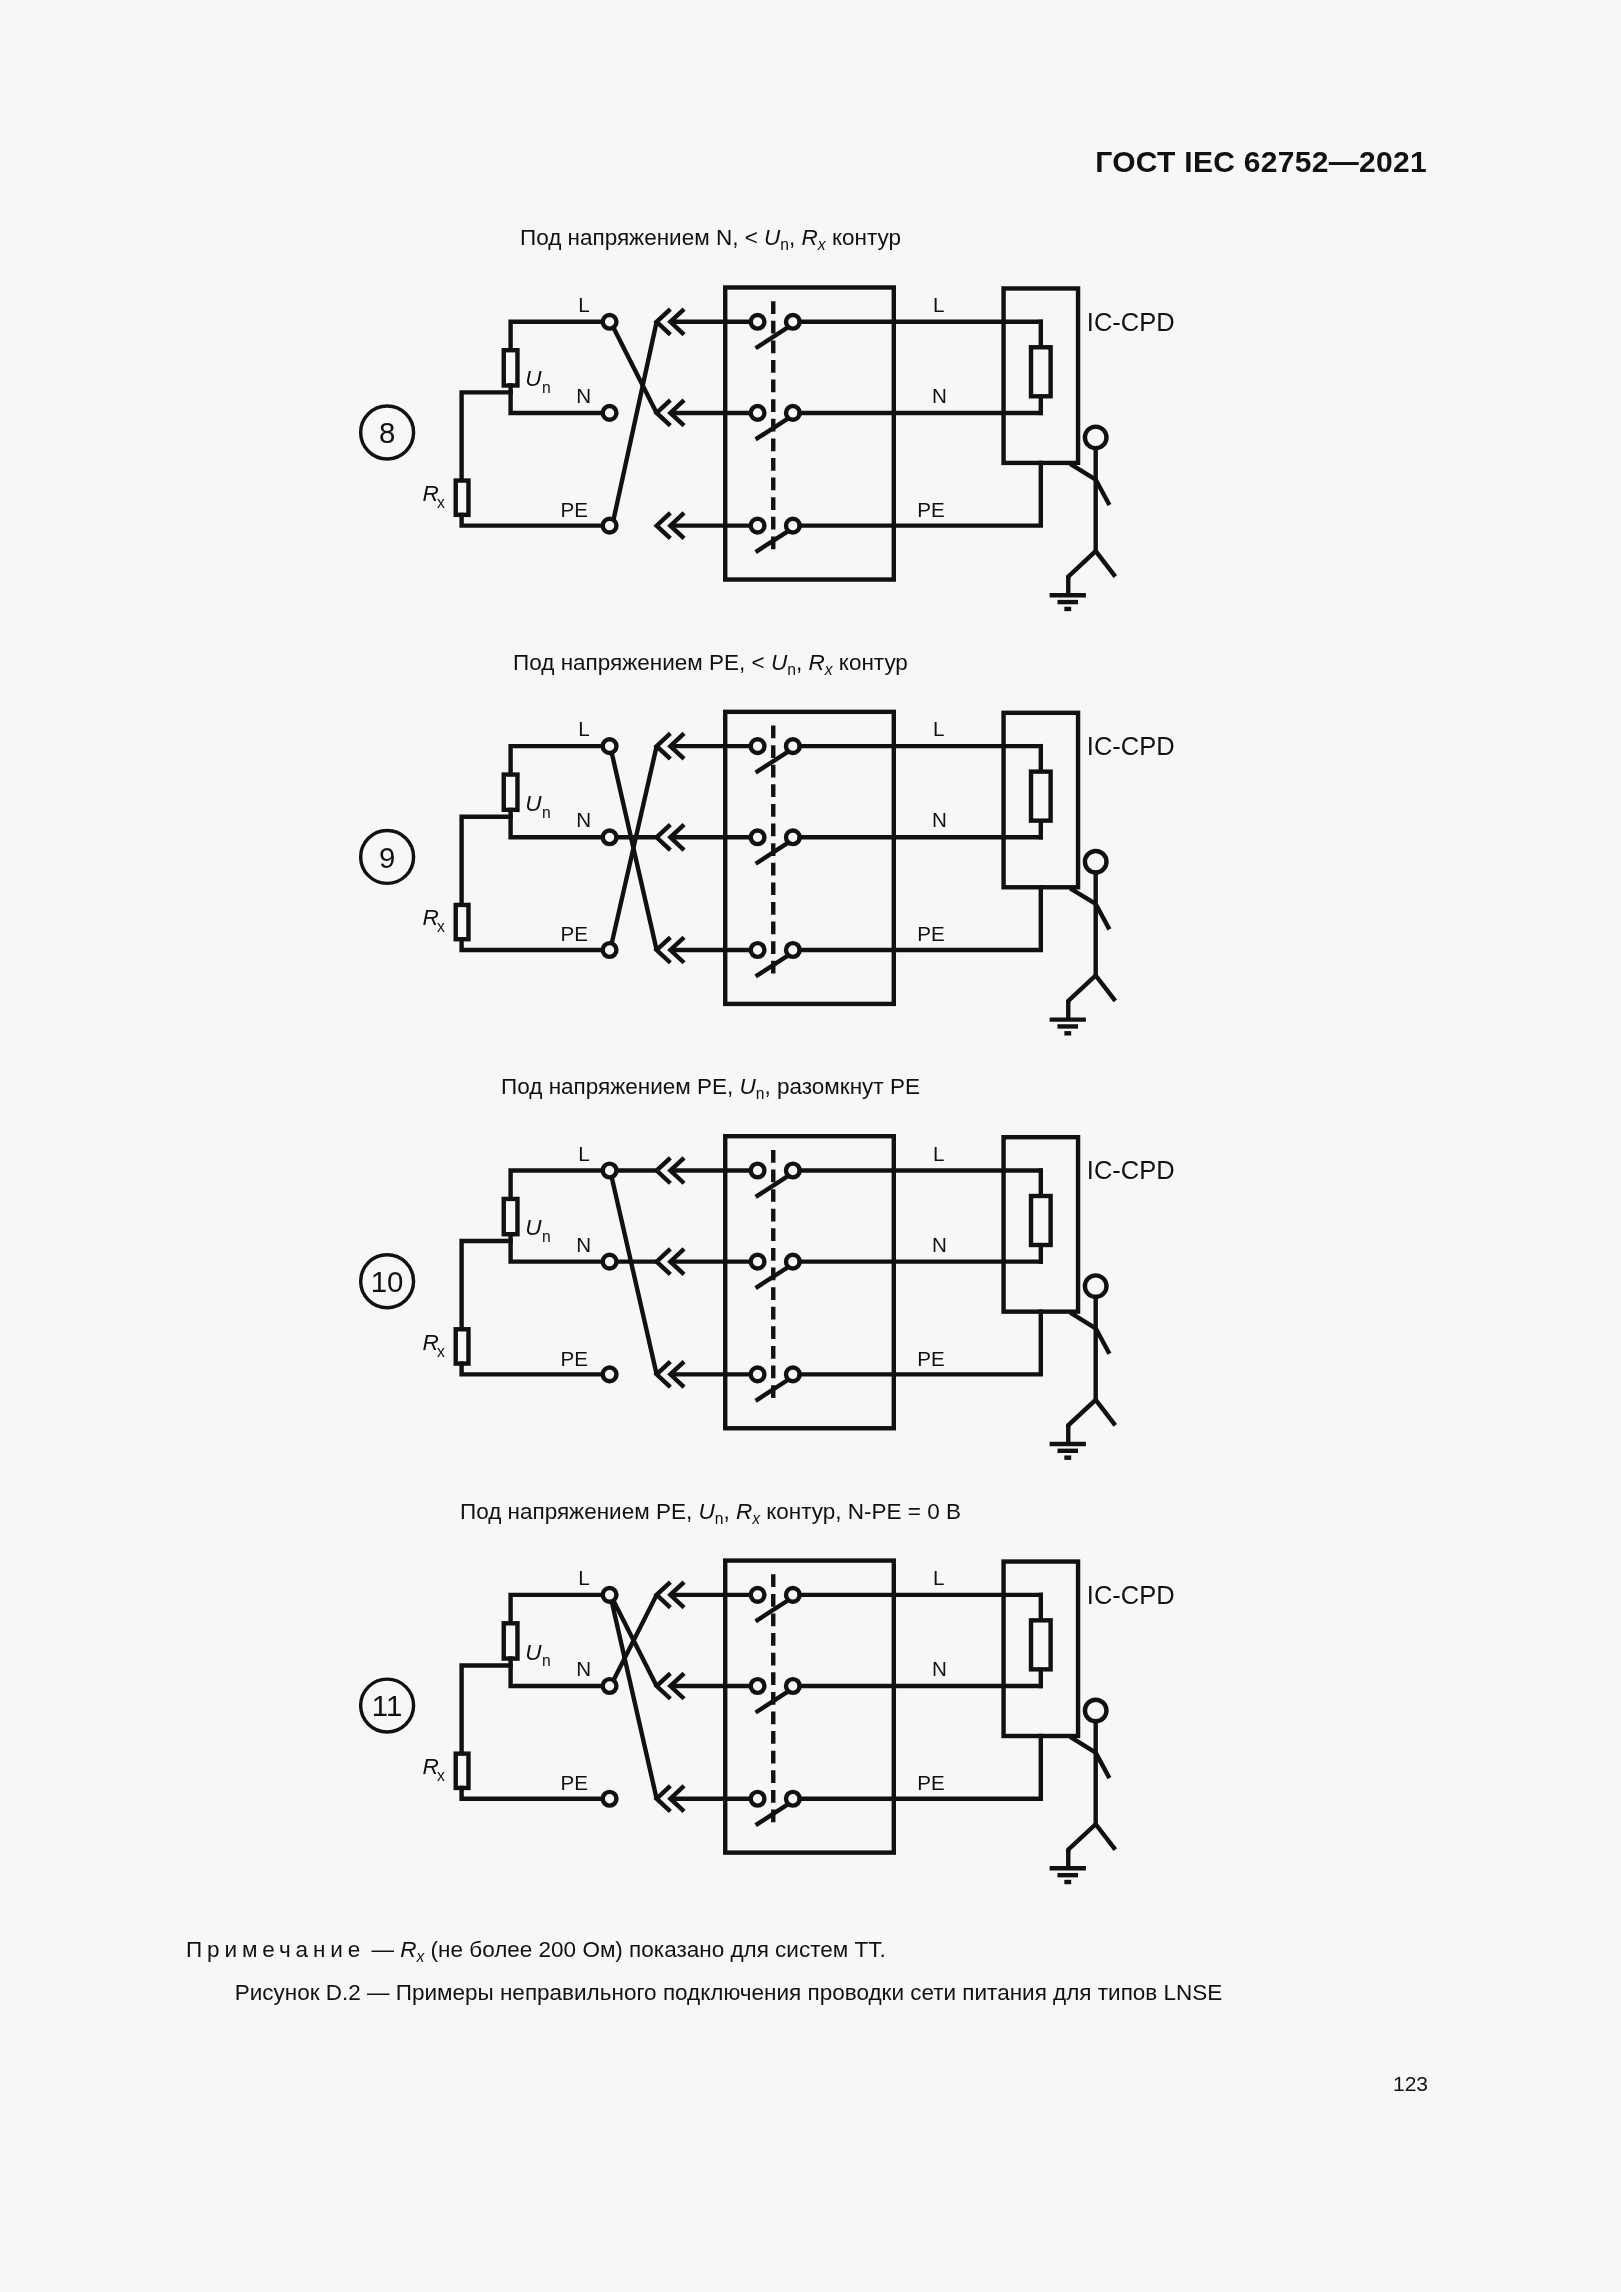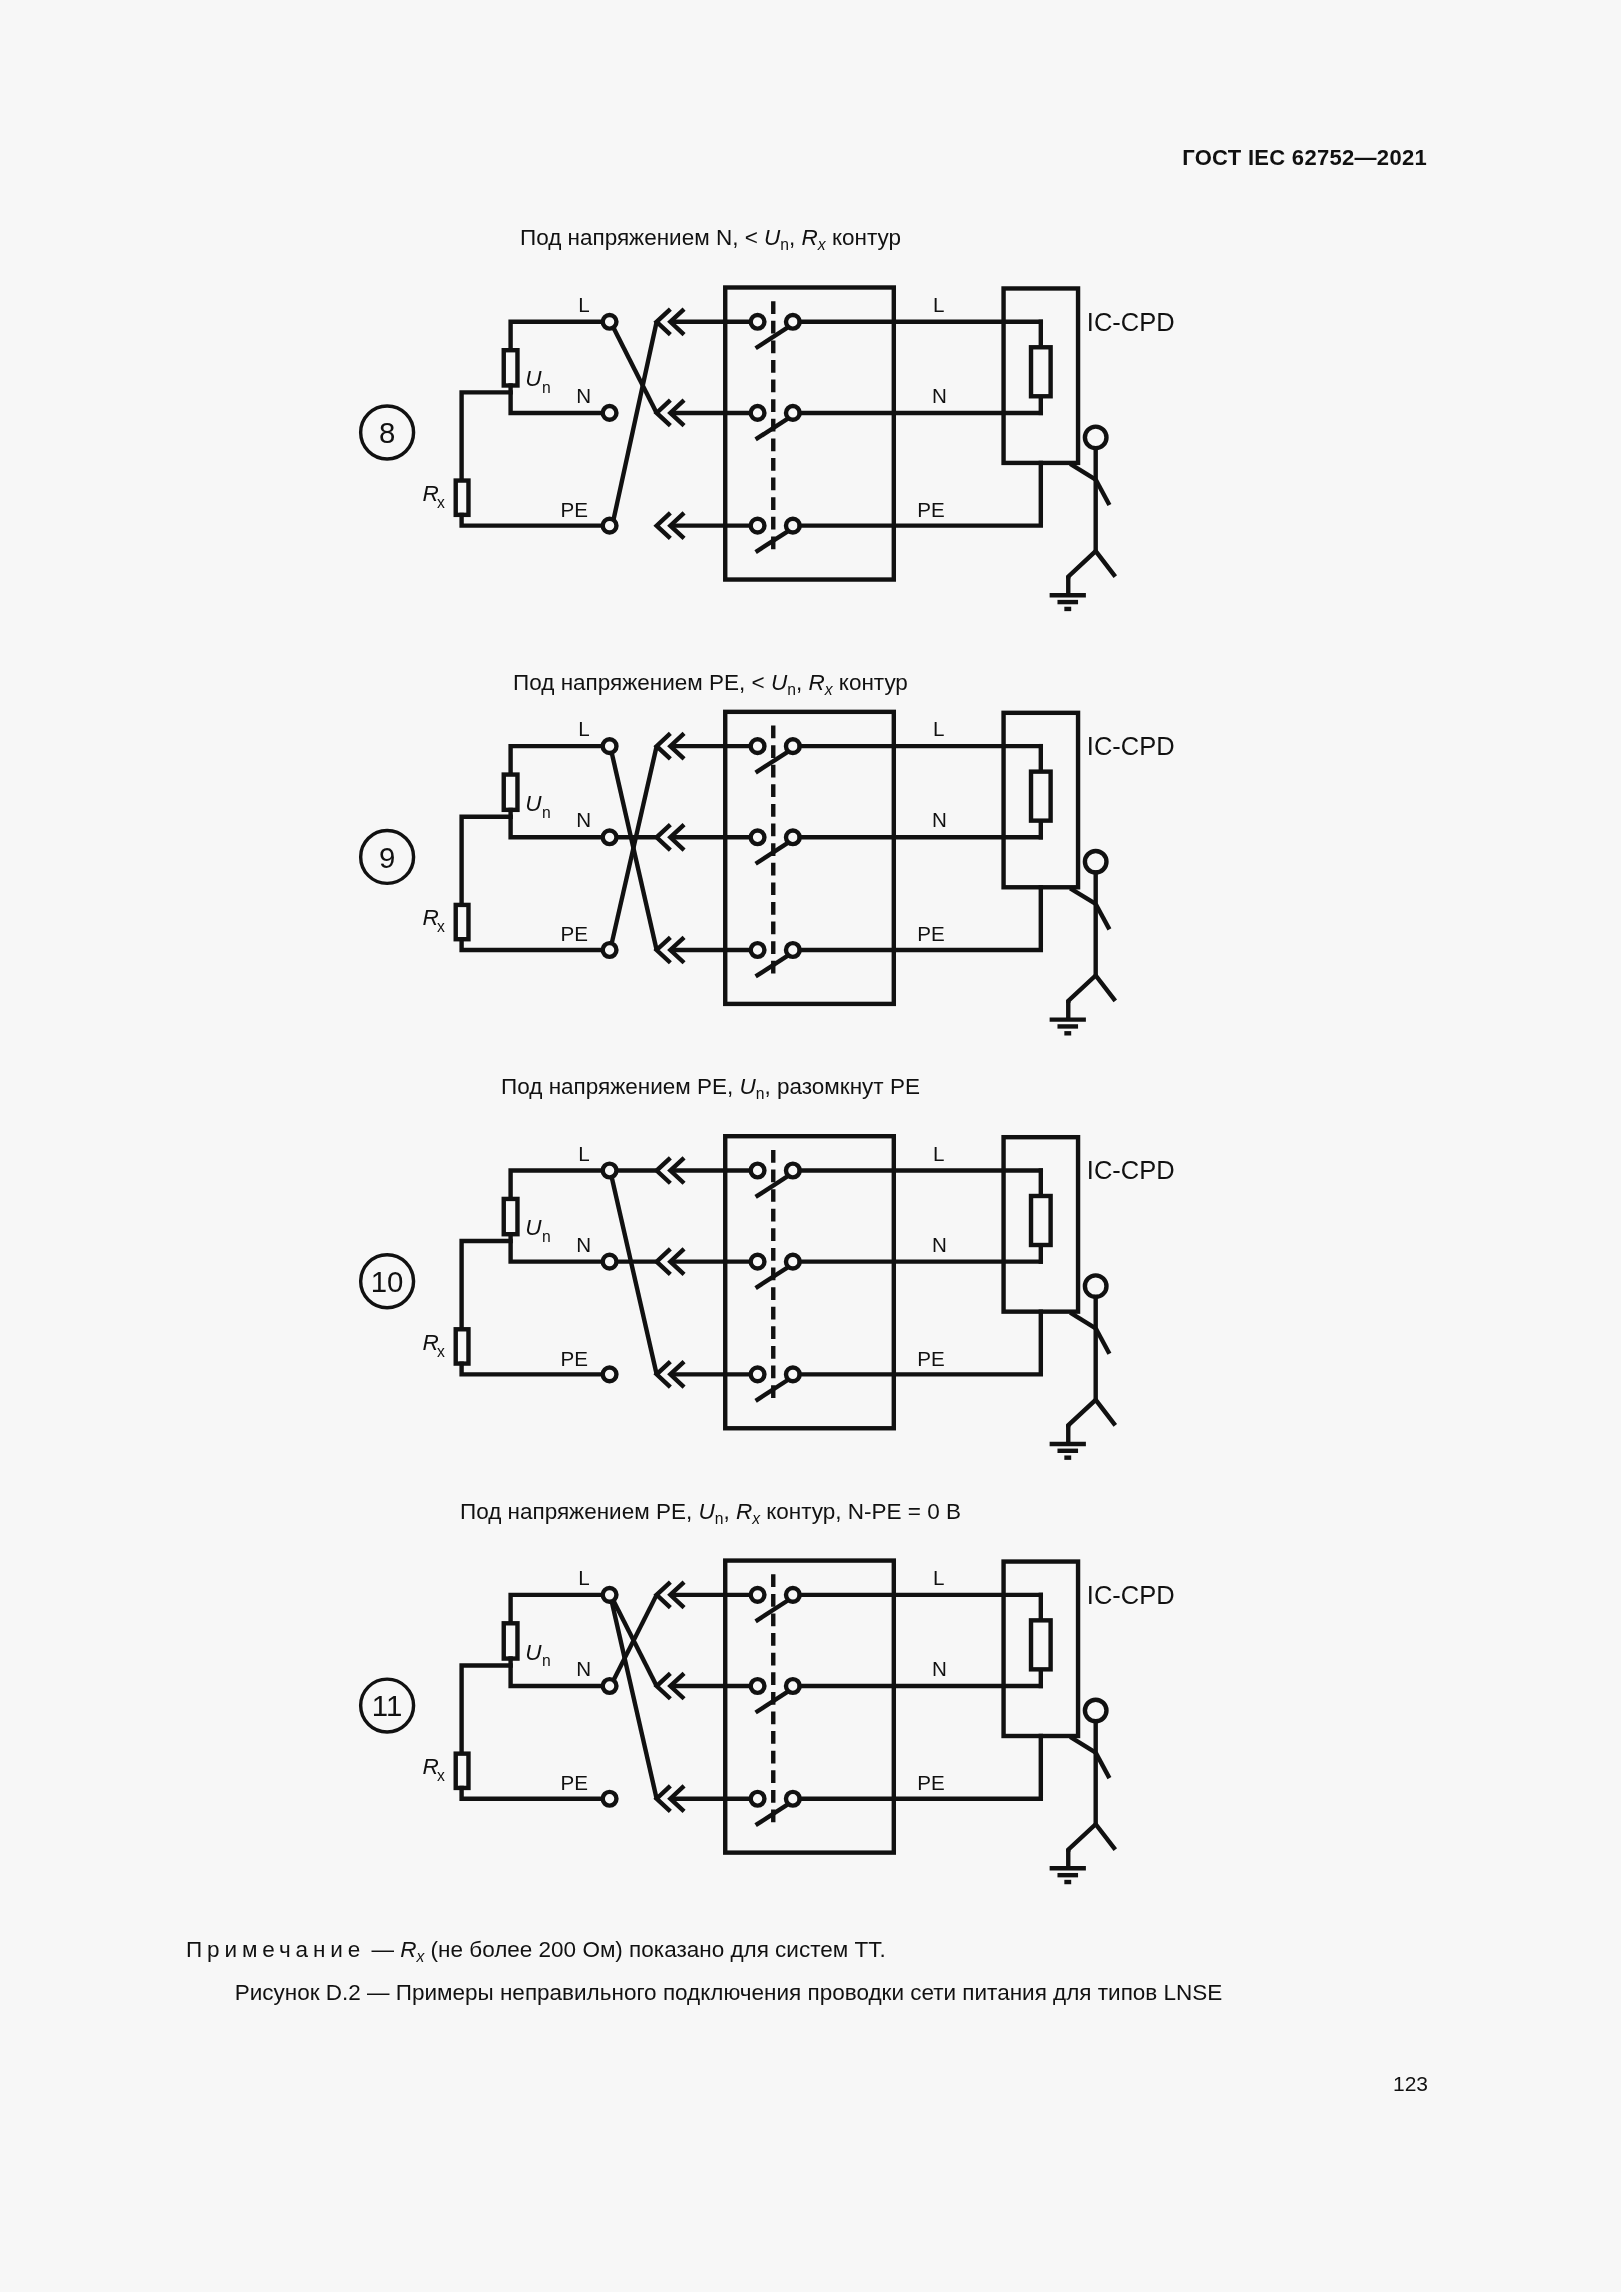--- a/index.html
+++ b/index.html
@@ -3,21 +3,21 @@
 <meta charset="utf-8">
 <style>
   html, body { margin: 0; padding: 0; }
   body {
     width: 1621px; height: 2293px; background: #f7f7f7;
     position: relative; overflow: hidden;
     font-family: "Liberation Sans", sans-serif; color: #111;
   }
   .header {
     position: absolute; right: 194px; top: 145px;
-    font-weight: bold; font-size: 22px; letter-spacing: 0.3px;
+    font-weight: bold; font-size: 30px; letter-spacing: 0.3px;
   }
   .caption {
     position: absolute; left: 0; width: 1421px; text-align: center;
     font-size: 22.5px;
   }
   .caption i { font-style: italic; }
   .caption sub { font-size: 15.7px; vertical-align: -4.9px; line-height: 0; }
   svg.diagram { position: absolute; left: 0; top: 0; }
   .note {
     position: absolute; left: 186px; top: 1937px; font-size: 22.5px;
@@ -34,21 +34,21 @@
   svg text { font-family: "Liberation Sans", sans-serif; fill: #111; }
 </style>
 </head>
 <body>
 
 <div class="header">ГОСТ IEC 62752—2021</div>
 
 <div class="caption" style="top:225px;">
   <span>Под напряжением N, &lt; </span><i>U</i><sub>n</sub><span>, </span><i>R</i><sub><i>x</i></sub><span> контур</span>
 </div>
-<div class="caption" style="top:650px;margin-top:20px;">
+<div class="caption" style="top:650px;">
   <span>Под напряжением PE, &lt; </span><i>U</i><sub>n</sub><span>, </span><i>R</i><sub><i>x</i></sub><span> контур</span>
 </div>
 <div class="caption" style="top:1074px;">
   <span>Под напряжением PE, </span><i>U</i><sub>n</sub><span>, разомкнут PE</span>
 </div>
 <div class="caption" style="top:1499px;">
   <span>Под напряжением  PE, </span><i>U</i><sub>n</sub><span>, </span><i>R</i><sub><i>x</i></sub><span> контур, N-PE = 0 В</span>
 </div>
 
 <svg class="diagram" width="1621" height="2293" viewBox="0 0 1654 2339">

